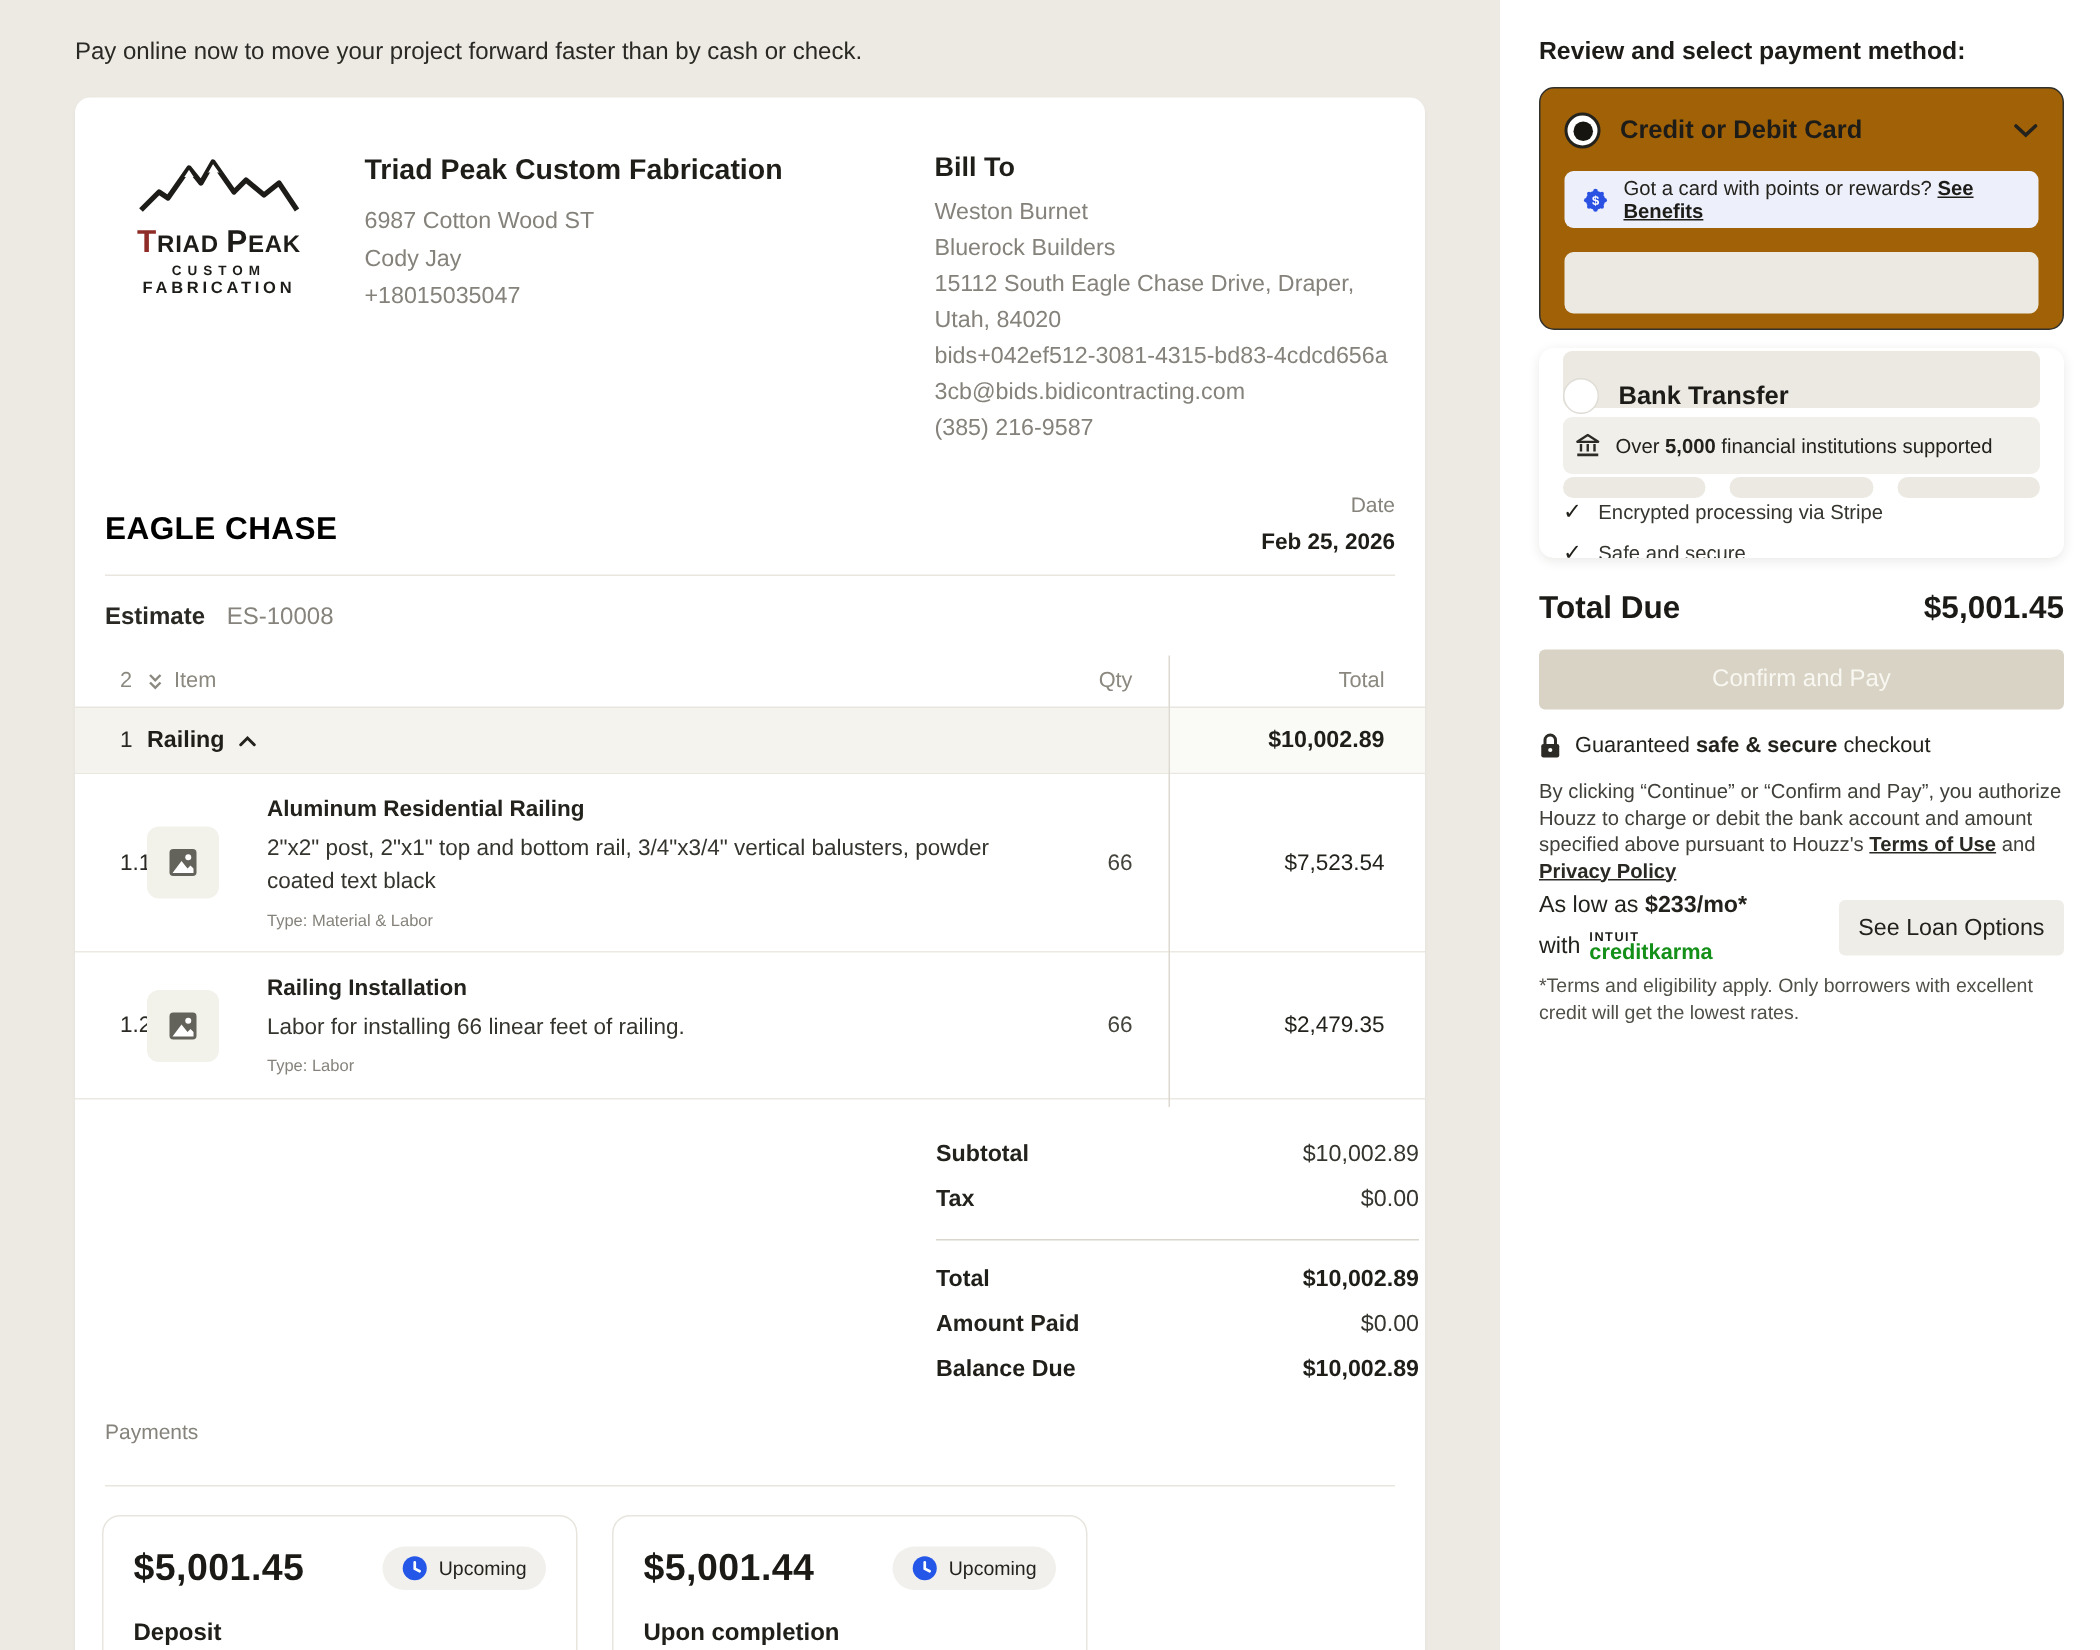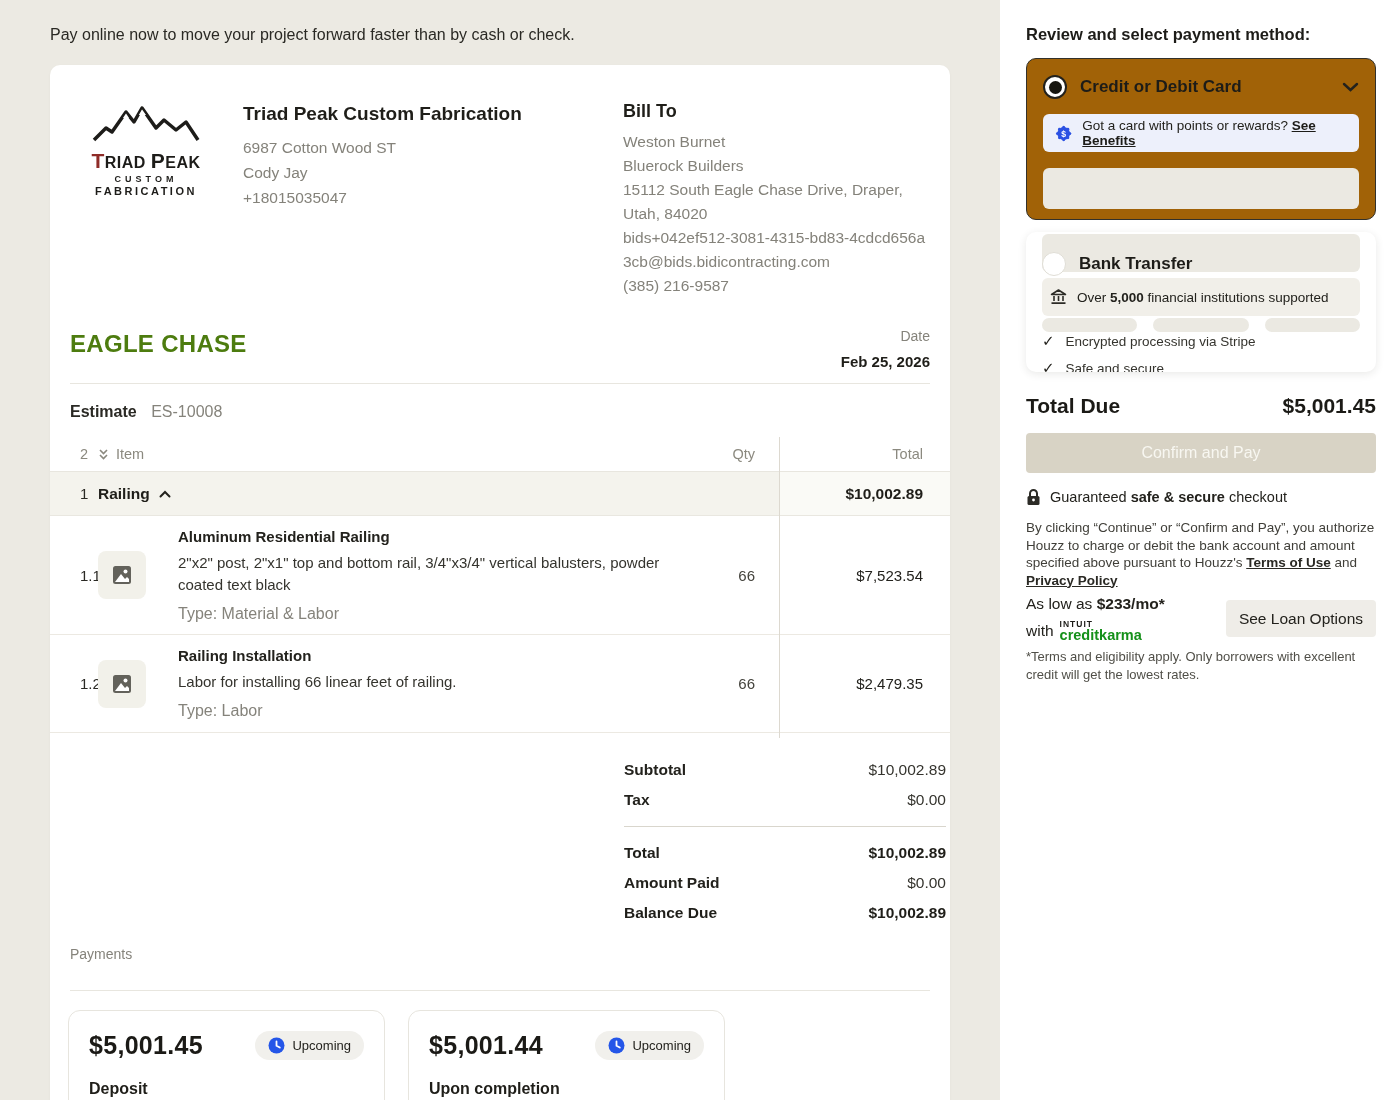--- a/index.html
+++ b/index.html
@@ -25,21 +25,21 @@
   .logo-sub2 { font-weight:700; font-size:11px; letter-spacing:2.5px; color:#1d1c19; margin-top:1px; }
   .vendor-info { width:310px; }
   .vendor-name { font-size:19px; font-weight:700; color:#1f1e19; margin-top:5px; margin-bottom:10px; }
   .muted-line { font-size:15.5px; color:#84827a; line-height:25px; }
   .billto-block { margin-left:auto; width:307px; }
   .billto-heading { font-size:18px; font-weight:700; color:#1f1e19; margin-top:3px; margin-bottom:8px; }
   .billto-line { font-size:15.5px; color:#84827a; line-height:24px; }
   .break-email { word-break:break-all; }
 
   .project-row { position:absolute; left:20px; right:20px; top:263px; display:flex; }
-  .project-name { font-size:24px; font-weight:700; letter-spacing:.3px; color:#4d7c0f; margin-top:2px; }
+  .project-name { font-size:21px; font-weight:700; letter-spacing:.3px; color:#000000; margin-top:13px; }
   .date-block { margin-left:auto; text-align:right; }
   .date-label { font-size:14px; color:#85837b; }
   .date-value { font-size:15px; font-weight:700; color:#1f1e19; margin-top:9px; }
 
   .hr1 { position:absolute; left:20px; right:20px; top:318px; border-top:1px solid #e8e6df; }
   .estimate-row { position:absolute; left:20px; top:338px; font-size:16px; }
   .estimate-label { font-weight:700; color:#2a2924; }
   .estimate-number { color:#85837b; margin-left:10px; }
 
   
@@ -60,21 +60,21 @@
   .group-right { width:171px; background:#fafaf6; display:flex; align-items:center; justify-content:flex-end;
     padding-right:27px; font-weight:700; color:#1f1e19; }
 
   .item-row { display:flex; align-items:center; border-bottom:1px solid #ececе5; border-bottom:1px solid #ece9e2; }
   .item-row .i-idx { width:48px; padding-left:30px; font-size:15px; color:#2a2924; }
   .thumb { width:48px; height:48px; border-radius:8px; background:#f2f1ea; display:flex;
     align-items:center; justify-content:center; flex:none; }
   .i-text { flex:1; margin-left:32px; padding:15px 10px 15px 0; }
   .i-title { font-size:15px; font-weight:700; color:#23221d; margin-bottom:7px; }
   .i-desc { font-size:15px; color:#35342e; line-height:22px; }
-  .i-type { font-size:16px; color:#85837b; margin-top:9px; }
+  .i-type { font-size:11px; color:#85837b; margin-top:9px; }
   .i-qty { width:60px; text-align:right; font-size:15px; color:#44433c; }
   .i-sp { width:24px; }
   .i-total { width:144px; text-align:right; font-size:15px; color:#23221d; }
   .i-pad { width:27px; }
   .v-divider { position:absolute; left:729px; top:0; width:1px; background:#ddd9d0; }
 
   
   .totals { position:absolute; left:574px; width:322px; top:690px; }
   .tot-row { display:flex; justify-content:space-between; align-items:center; height:30px; font-size:15.5px; }
   .tot-label { font-weight:600; color:#23221d; }

